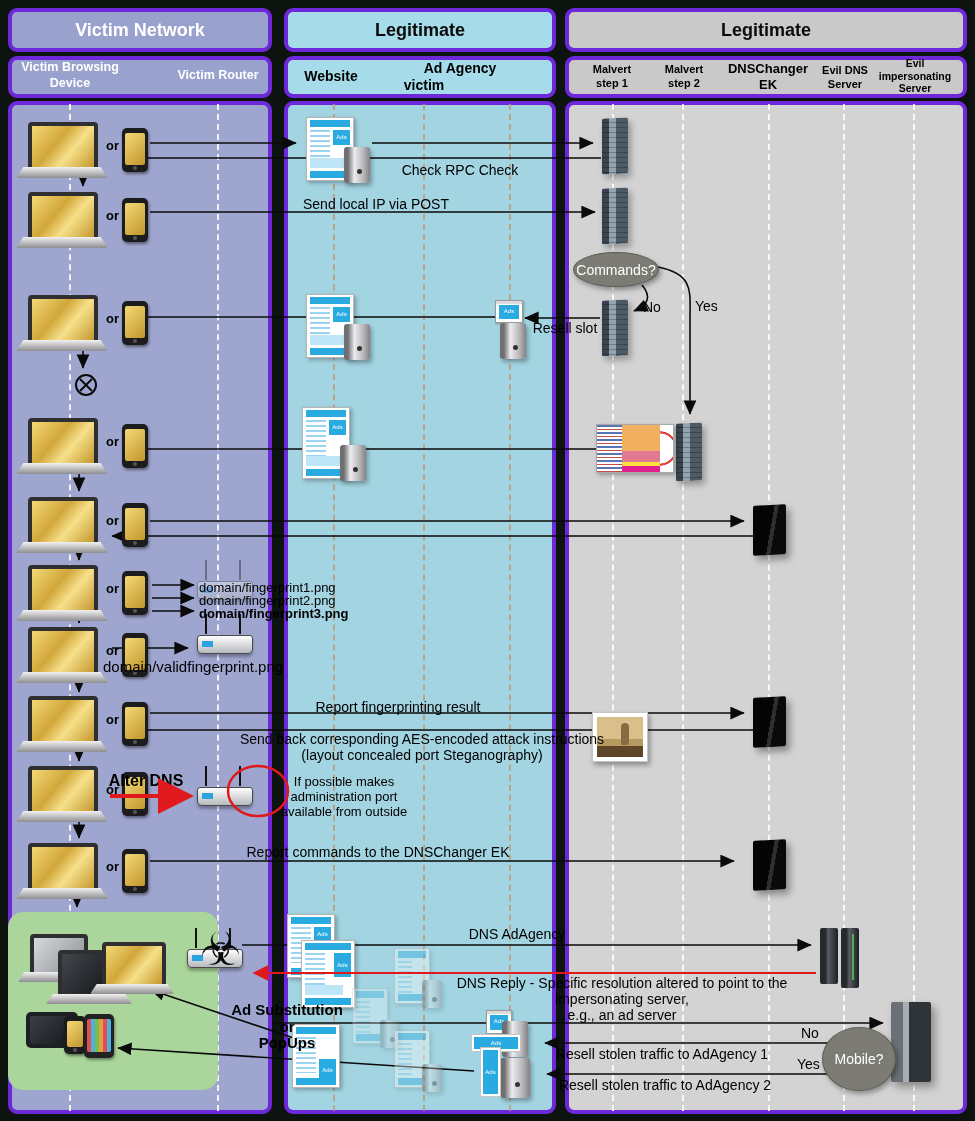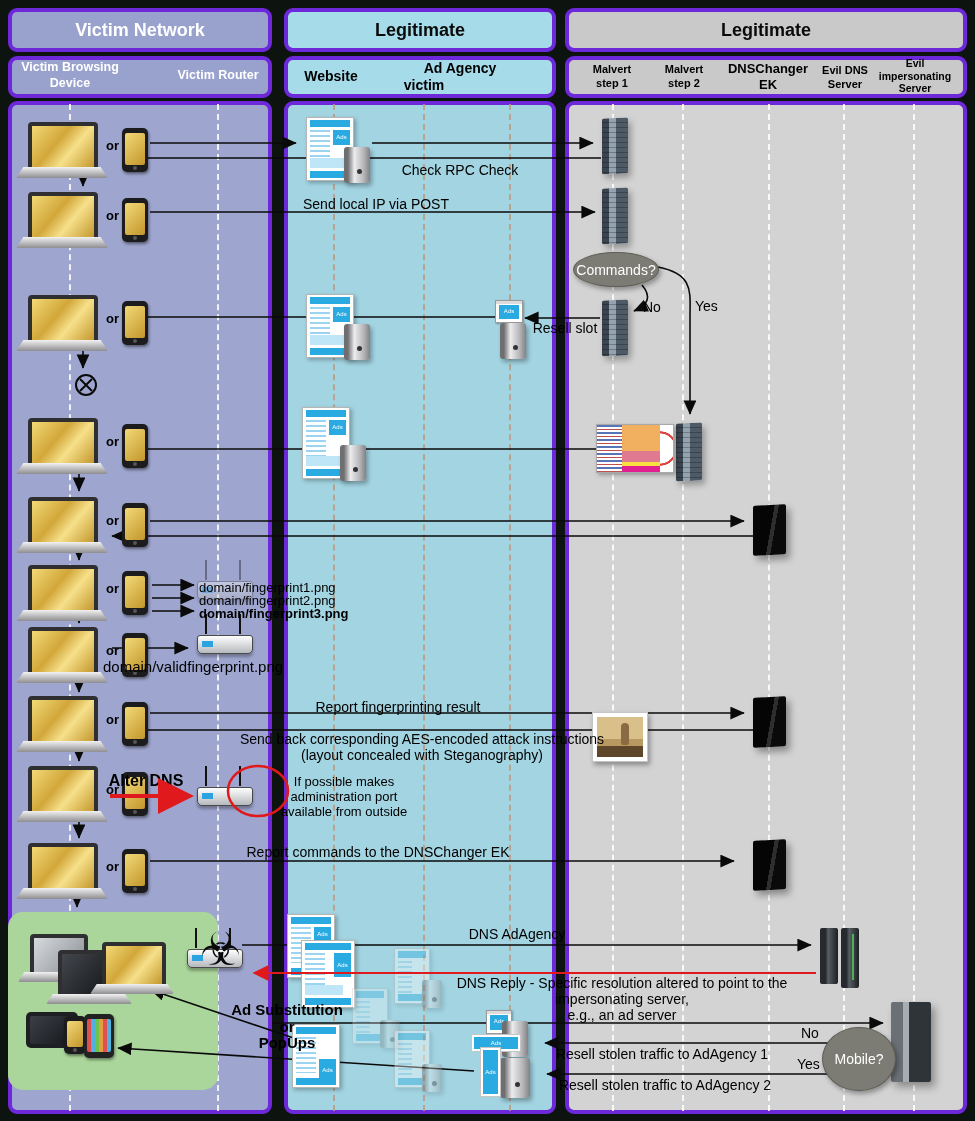--- a/index.html
+++ b/index.html
@@ -501,21 +501,21 @@
   <div class="lbl ctr" style="left:376px;top:196px;">Send local IP via POST</div>
   <div class="lbl" style="left:643px;top:299px;">No</div>
   <div class="lbl" style="left:695px;top:298px;">Yes</div>
   <div class="lbl ctr" style="left:565px;top:320px;">Resell slot</div>
   <div class="lbl tiny" style="left:199px;top:580px;">domain/fingerprint1.png</div>
   <div class="lbl tiny" style="left:199px;top:593px;">domain/fingerprint2.png</div>
   <div class="lbl tiny" style="left:199px;top:606px;font-weight:bold;">domain/fingerprint3.png</div>
   <div class="lbl" style="left:103px;top:658px;font-size:15px;">domain/validfingerprint.png</div>
   <div class="lbl ctr" style="left:398px;top:692px;margin-top:7px;">Report fingerprinting result</div>
   <div class="lbl ml" style="left:422px;top:731px;">Send back corresponding AES-encoded attack instructions
-(layout concealed with Steganography)</div>
+(layout concealed port Steganography)</div>
   <div class="lbl ctr bold" style="left:146px;top:772px;font-size:16px;">Alter DNS</div>
   <div class="lbl ml" style="left:344px;top:774px;font-size:13px;">If possible makes
 administration port
 available from outside</div>
   <div class="lbl ctr" style="left:378px;top:844px;">Report commands to the DNSChanger EK</div>
   <div class="lbl ctr" style="left:517px;top:926px;">DNS AdAgency</div>
   <div class="lbl ml" style="left:622px;top:975px;">DNS Reply - Specific resolution altered to point to the impersonating server,
 e.g., an ad server</div>
   <div class="lbl ml bold" style="left:287px;top:1002px;font-size:15px;line-height:1.1;">Ad Substitution
 or

